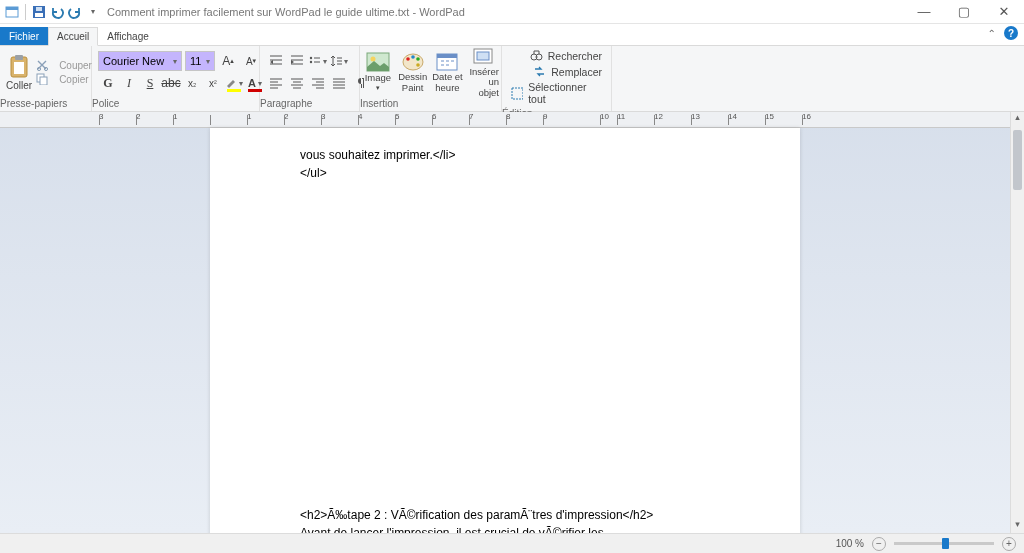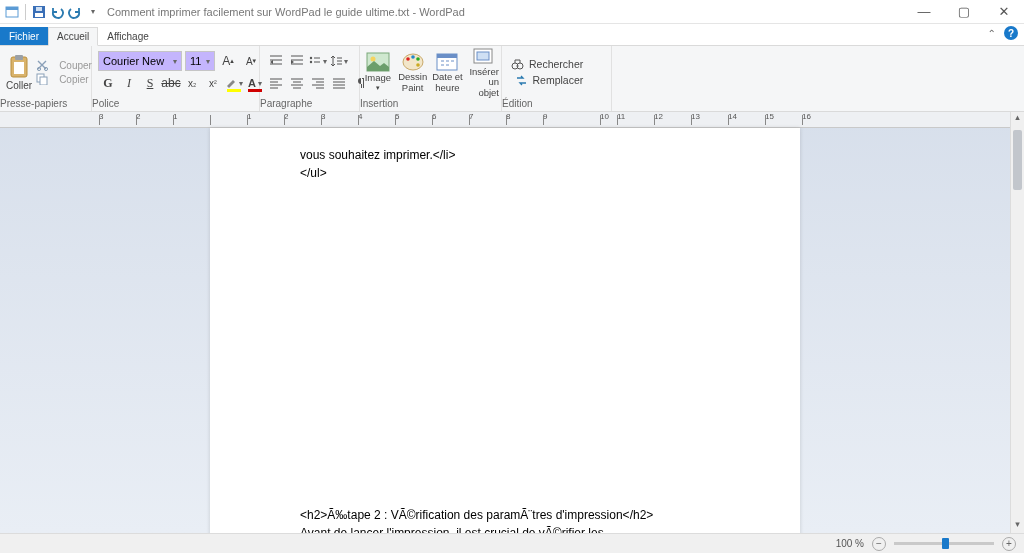--- a/index.html
+++ b/index.html
@@ -301,20 +301,26 @@
               <circle cx="9" cy="8" r="3" fill="none" stroke="#555"></circle>
               <path d="M4 5V2h5v3" stroke="#555" fill="none"></path>
             </svg>
             <span>Rechercher</span>
           </div>
         <div>
             <svg width="13" height="13">
               <path d="M2 4h6l-2-2M11 9H5l2 2" stroke="#2a7ab0" fill="none" stroke-width="1.3"></path>
             </svg>
             <span>Remplacer</span>
+          </div>
+        <div>
+            <svg width="13" height="13">
+              <rect x="1" y="1" width="11" height="11" fill="none" stroke="#2a7ab0" stroke-dasharray="2 1"></rect>
+            </svg>
+            <span>Sélectionner tout</span>
           </div>
       </div>
     </div>
     <div class="glabel">Édition</div>
   </div>
 
 </div>
 
 <div class="workspace">
   <div class="ruler">

